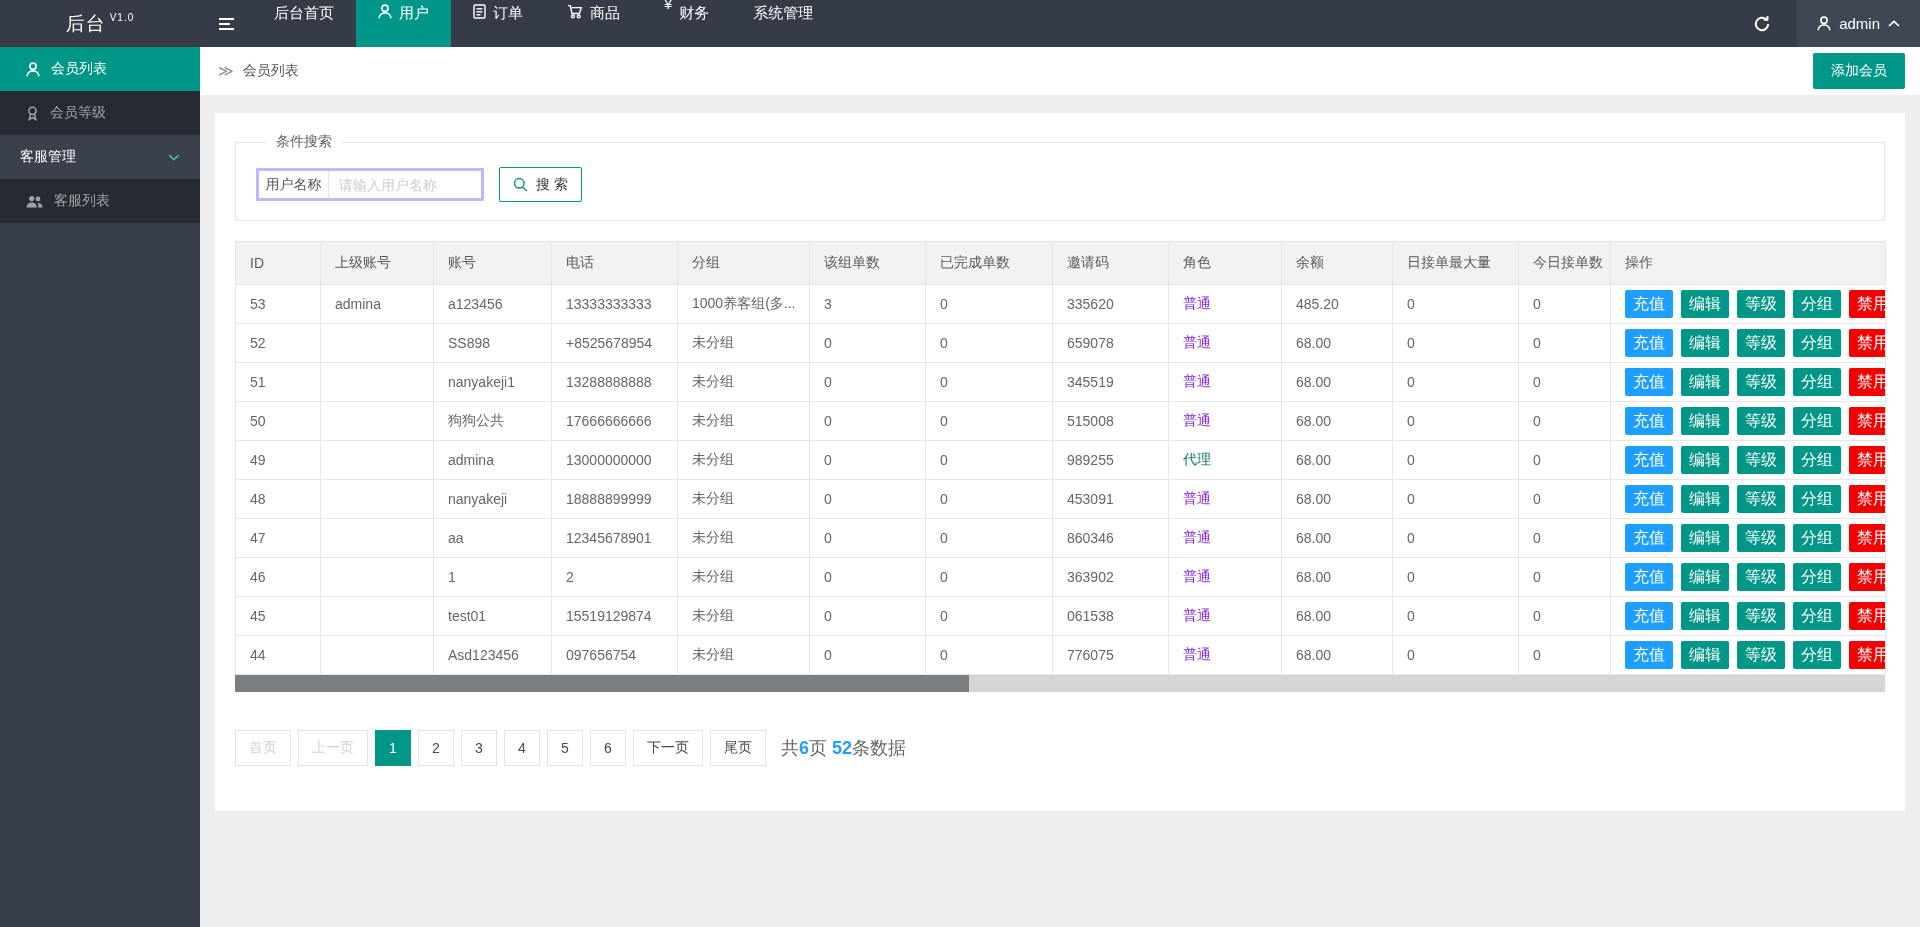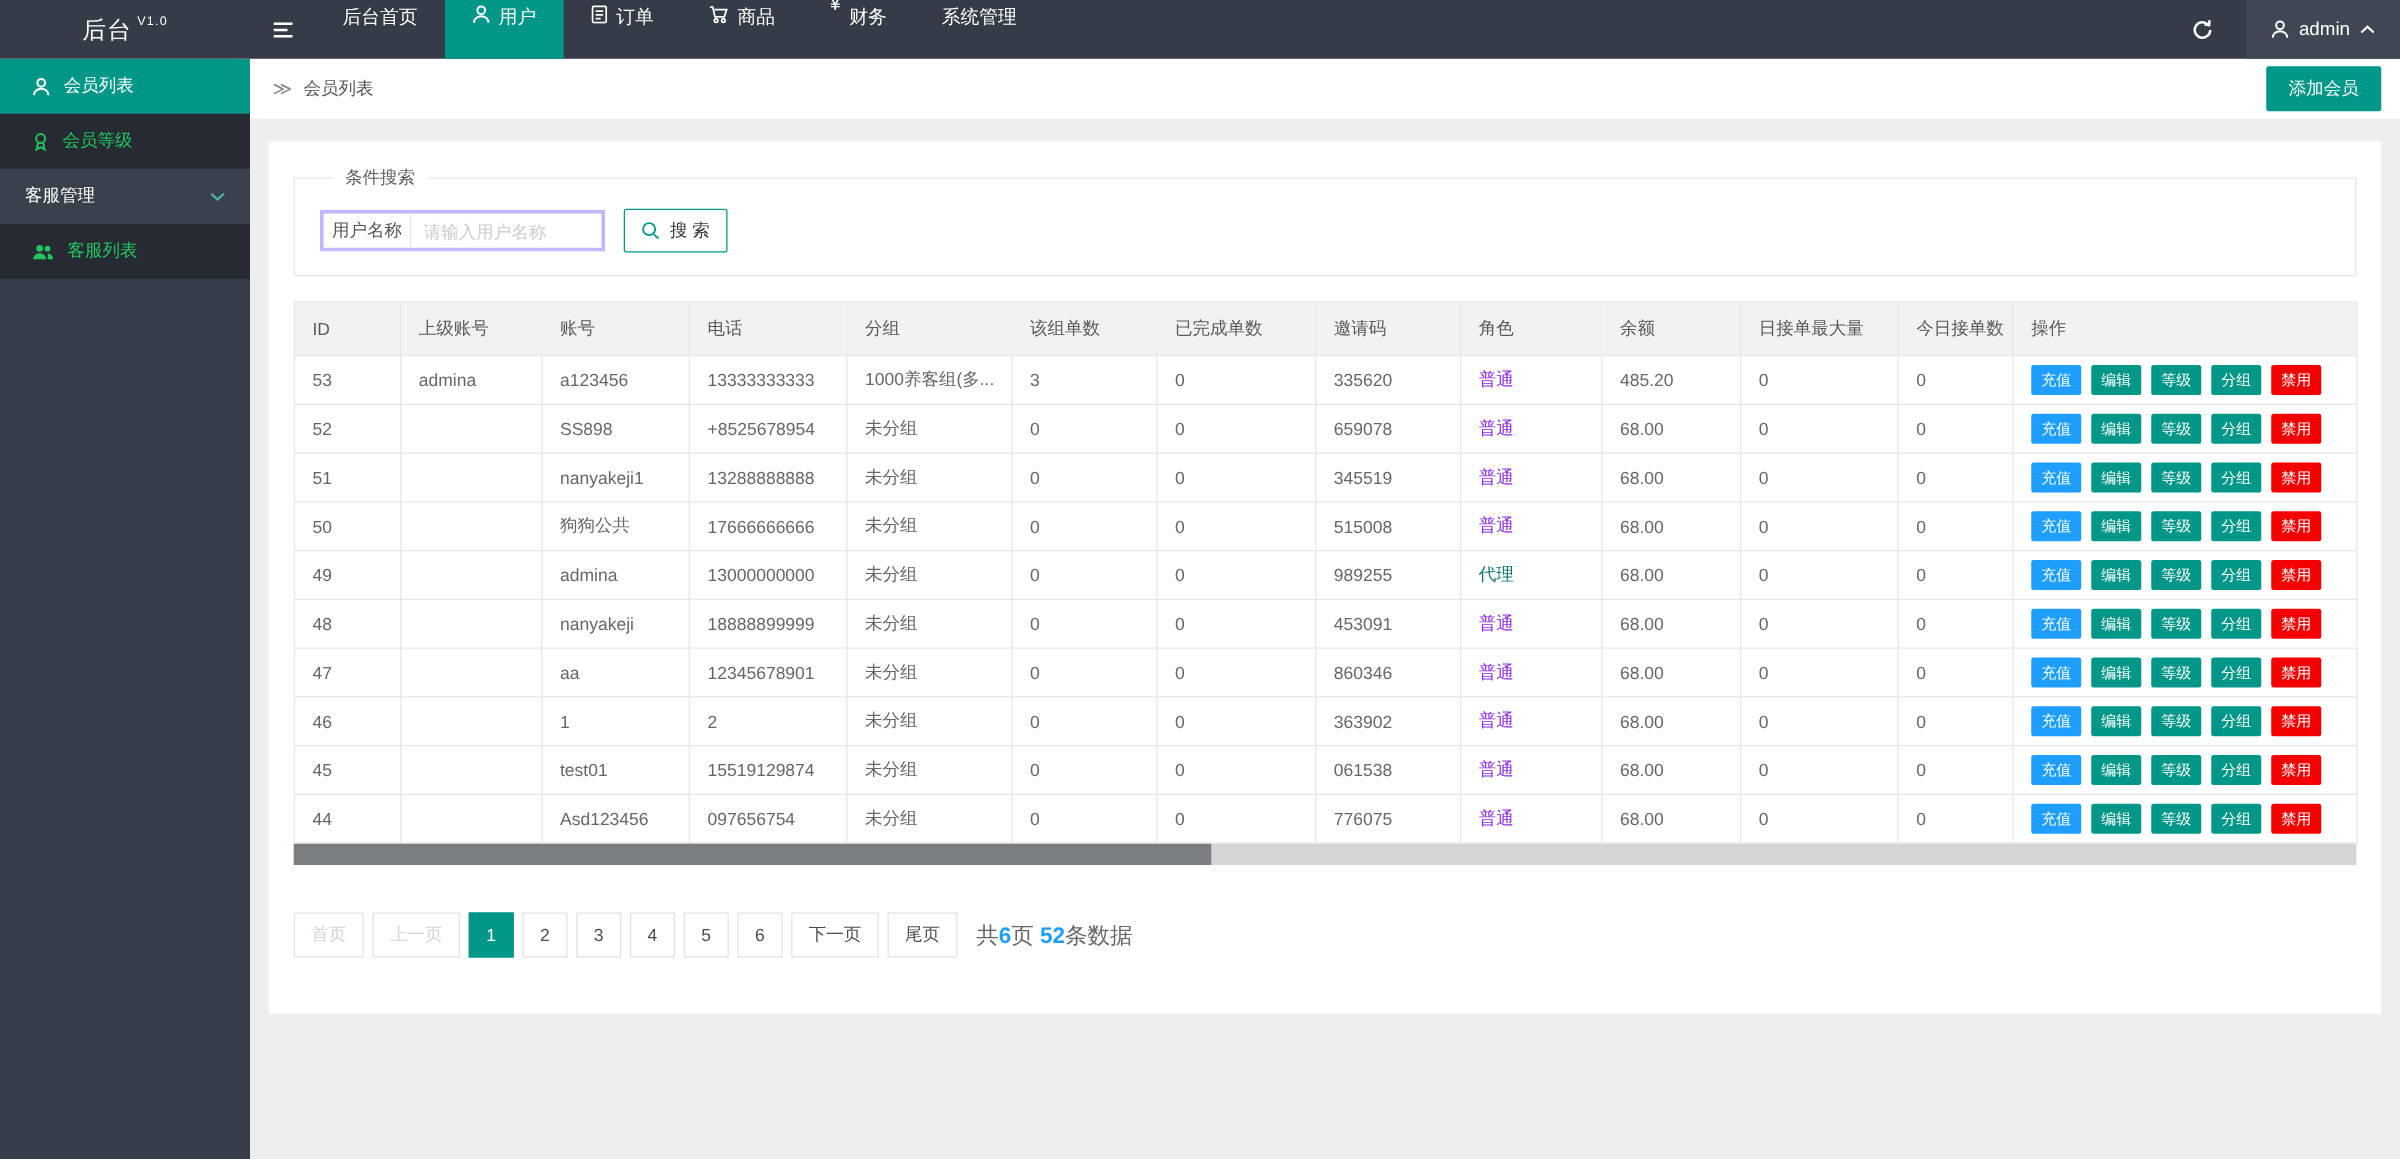--- a/index.html
+++ b/index.html
@@ -39,21 +39,21 @@
     position: fixed; top: 47px; left: 0; bottom: 0; width: 200px;
     background: #373d48; z-index: 10;
   }
   .side-group-header {
     height: 44px; display: flex; align-items: center; padding: 0 20px;
     color: #fff; font-size: 14px; cursor: pointer; background: #3a414c;
   }
   .side-group-header .chev { margin-left: auto; color: #4eb6ad; }
   .side-item {
     height: 44px; display: flex; align-items: center; gap: 11px;
-    padding-left: 26px; color: #22c55e; font-size: 14px;
+    padding-left: 26px; color: #a3a3a3; font-size: 14px;
     background: #262b33; cursor: pointer;
   }
   .side-item.active { background: #009688; color: #fff; }
   
   .main { margin-left: 200px; padding-top: 47px; }
   .topbar {
     height: 48px; background: #fff; display: flex; align-items: center;
     padding: 0 15px 0 18px;
   }
   .breadcrumb { display: flex; align-items: center; gap: 9px; font-size: 14px; color: #555; }
@@ -88,21 +88,21 @@
   .member-table thead th { background: #f2f2f2; height: 43px; color: #5a5a5a; font-weight: 400; }
   .member-table tbody td { height: 39px; color: #666; background: #fff; }
   .member-table th:nth-child(1){width:85px}  .member-table th:nth-child(2){width:113px}
   .member-table th:nth-child(3){width:118px} .member-table th:nth-child(4){width:126px}
   .member-table th:nth-child(5){width:132px} .member-table th:nth-child(6){width:116px}
   .member-table th:nth-child(7){width:127px} .member-table th:nth-child(8){width:116px}
   .member-table th:nth-child(9){width:113px} .member-table th:nth-child(10){width:111px}
   .member-table th:nth-child(11){width:126px}.member-table th:nth-child(12){width:92px}
   .member-table th:nth-child(13){width:275px}
   .act-btn {
-    display: inline-block; padding: 6px 8px; color: #fff; font-size: 12px;
+    display: inline-block; padding: 6px 8px; color: #fff; font-size: 16px;
     border-radius: 2px; margin-right: 8px; cursor: pointer; line-height: 1;
   }
   .act-btn:last-child { margin-right: 0; }
   
   .hscrollbar { height: 17px; background: #d4d5d6; position: relative; }
   .hthumb { position: absolute; left: 0; top: 0; bottom: 0; width: 44.5%; background: #7b7e80; }
   
   .pagination { margin-top: 38px; display: flex; align-items: center; }
   .page-btn {
     height: 36px; min-width: 36px; padding: 0 13px; border: 1px solid #e2e2e2;

